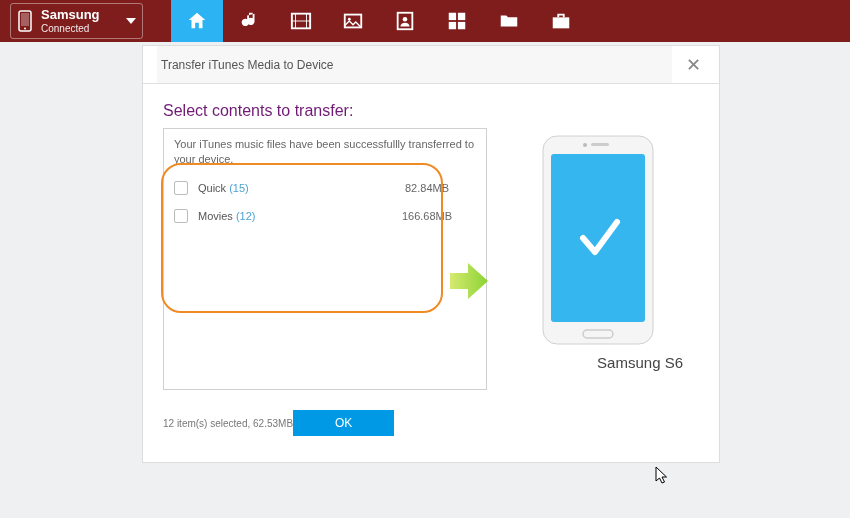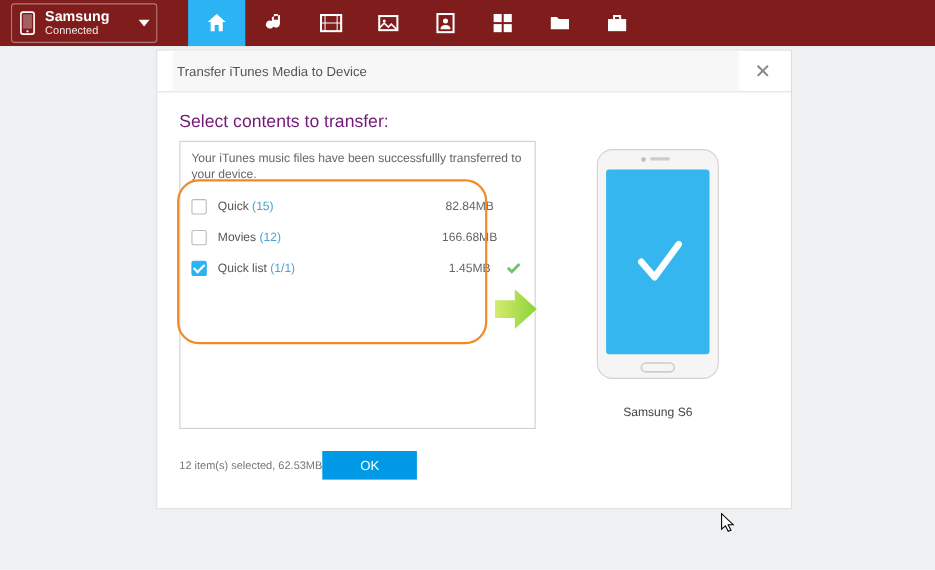--- a/index.html
+++ b/index.html
@@ -181,33 +181,33 @@
     }
     .arrow-pane svg { width: 48px; height: 48px; }
     .phone-pane {
       position: absolute;
       left: 350px;
       top: 0;
       width: 170px;
       text-align: center;
     }
     .phone-svg { width: 118px; height: 216px; margin-top: 4px; }
-    .phone-name { font-size: 11px; color: #444; margin-top: 16px; }
+    .phone-name { font-size: 15px; color: #444; margin-top: 2px; text-align: right; }
     .footer-line {
       font-size: 10px;
       color: #777;
       margin-top: 20px;
       display: flex;
       align-items: center;
     }
     .ok-btn {
       background: #0099e5;
       color: white;
       border: none;
-      width: 86px;
+      width: 101px;
       height: 26px;
       font-size: 12px;
       cursor: pointer;
       margin-right: 4px;
     }
     .cursor {
       position: absolute;
       left: 655px;
       top: 424px;
       width: 16px;
@@ -307,30 +307,20 @@
           </div>
 
           <div class="list-row">
             <span class="chk"></span>
             <span class="row-label"><span>Movies</span> <span class="row-count">(12)</span></span>
             <span class="row-size">166.68MB</span>
             <span class="row-done"></span>
           </div>
 
 
-          <div class="list-row">
-            <span class="chk checked"></span>
-            <span class="row-label"><span>Quick list</span> <span class="row-count">(1/1)</span></span>
-            <span class="row-size">1.45MB</span>
-            <span class="row-done">
-                <svg viewBox="0 0 16 12">
-                  <path d="M2 6l4 4 8-8"></path>
-                </svg>
-              </span>
-          </div>
         </div>
 
         <div class="arrow-pane">
           <svg viewBox="0 0 48 48">
             <defs>
                 <linearGradient id="g1" x1="0" x2="1">
                   <stop offset="0" stop-color="#d6ea70"></stop>
                   <stop offset="1" stop-color="#8bd335"></stop>
                 </linearGradient>
               </defs>

